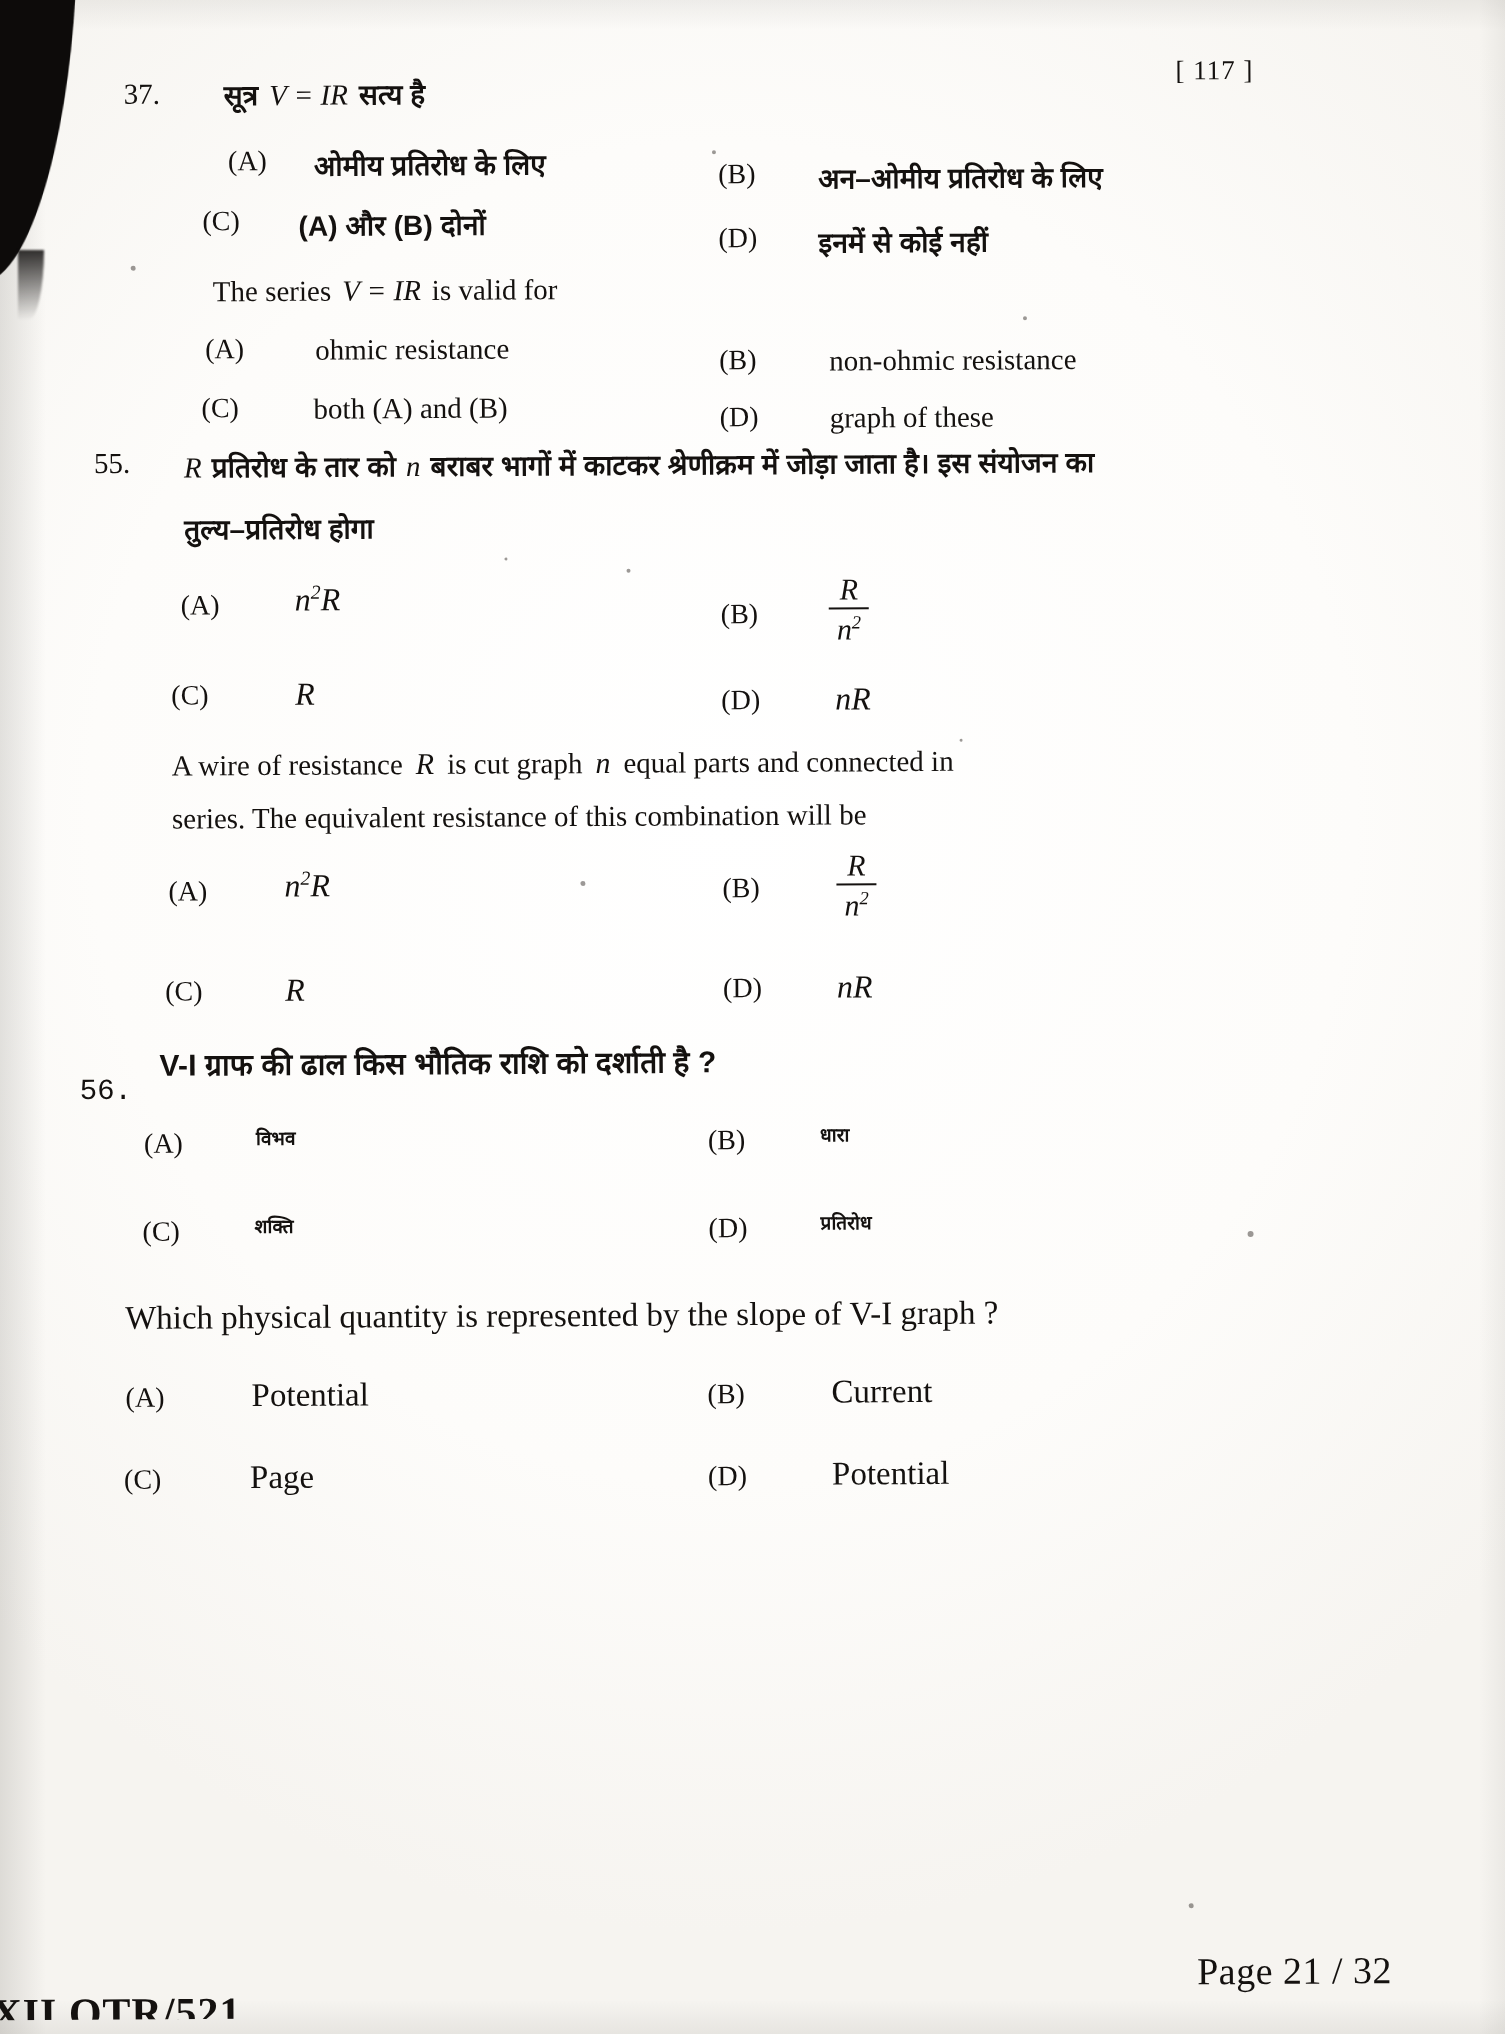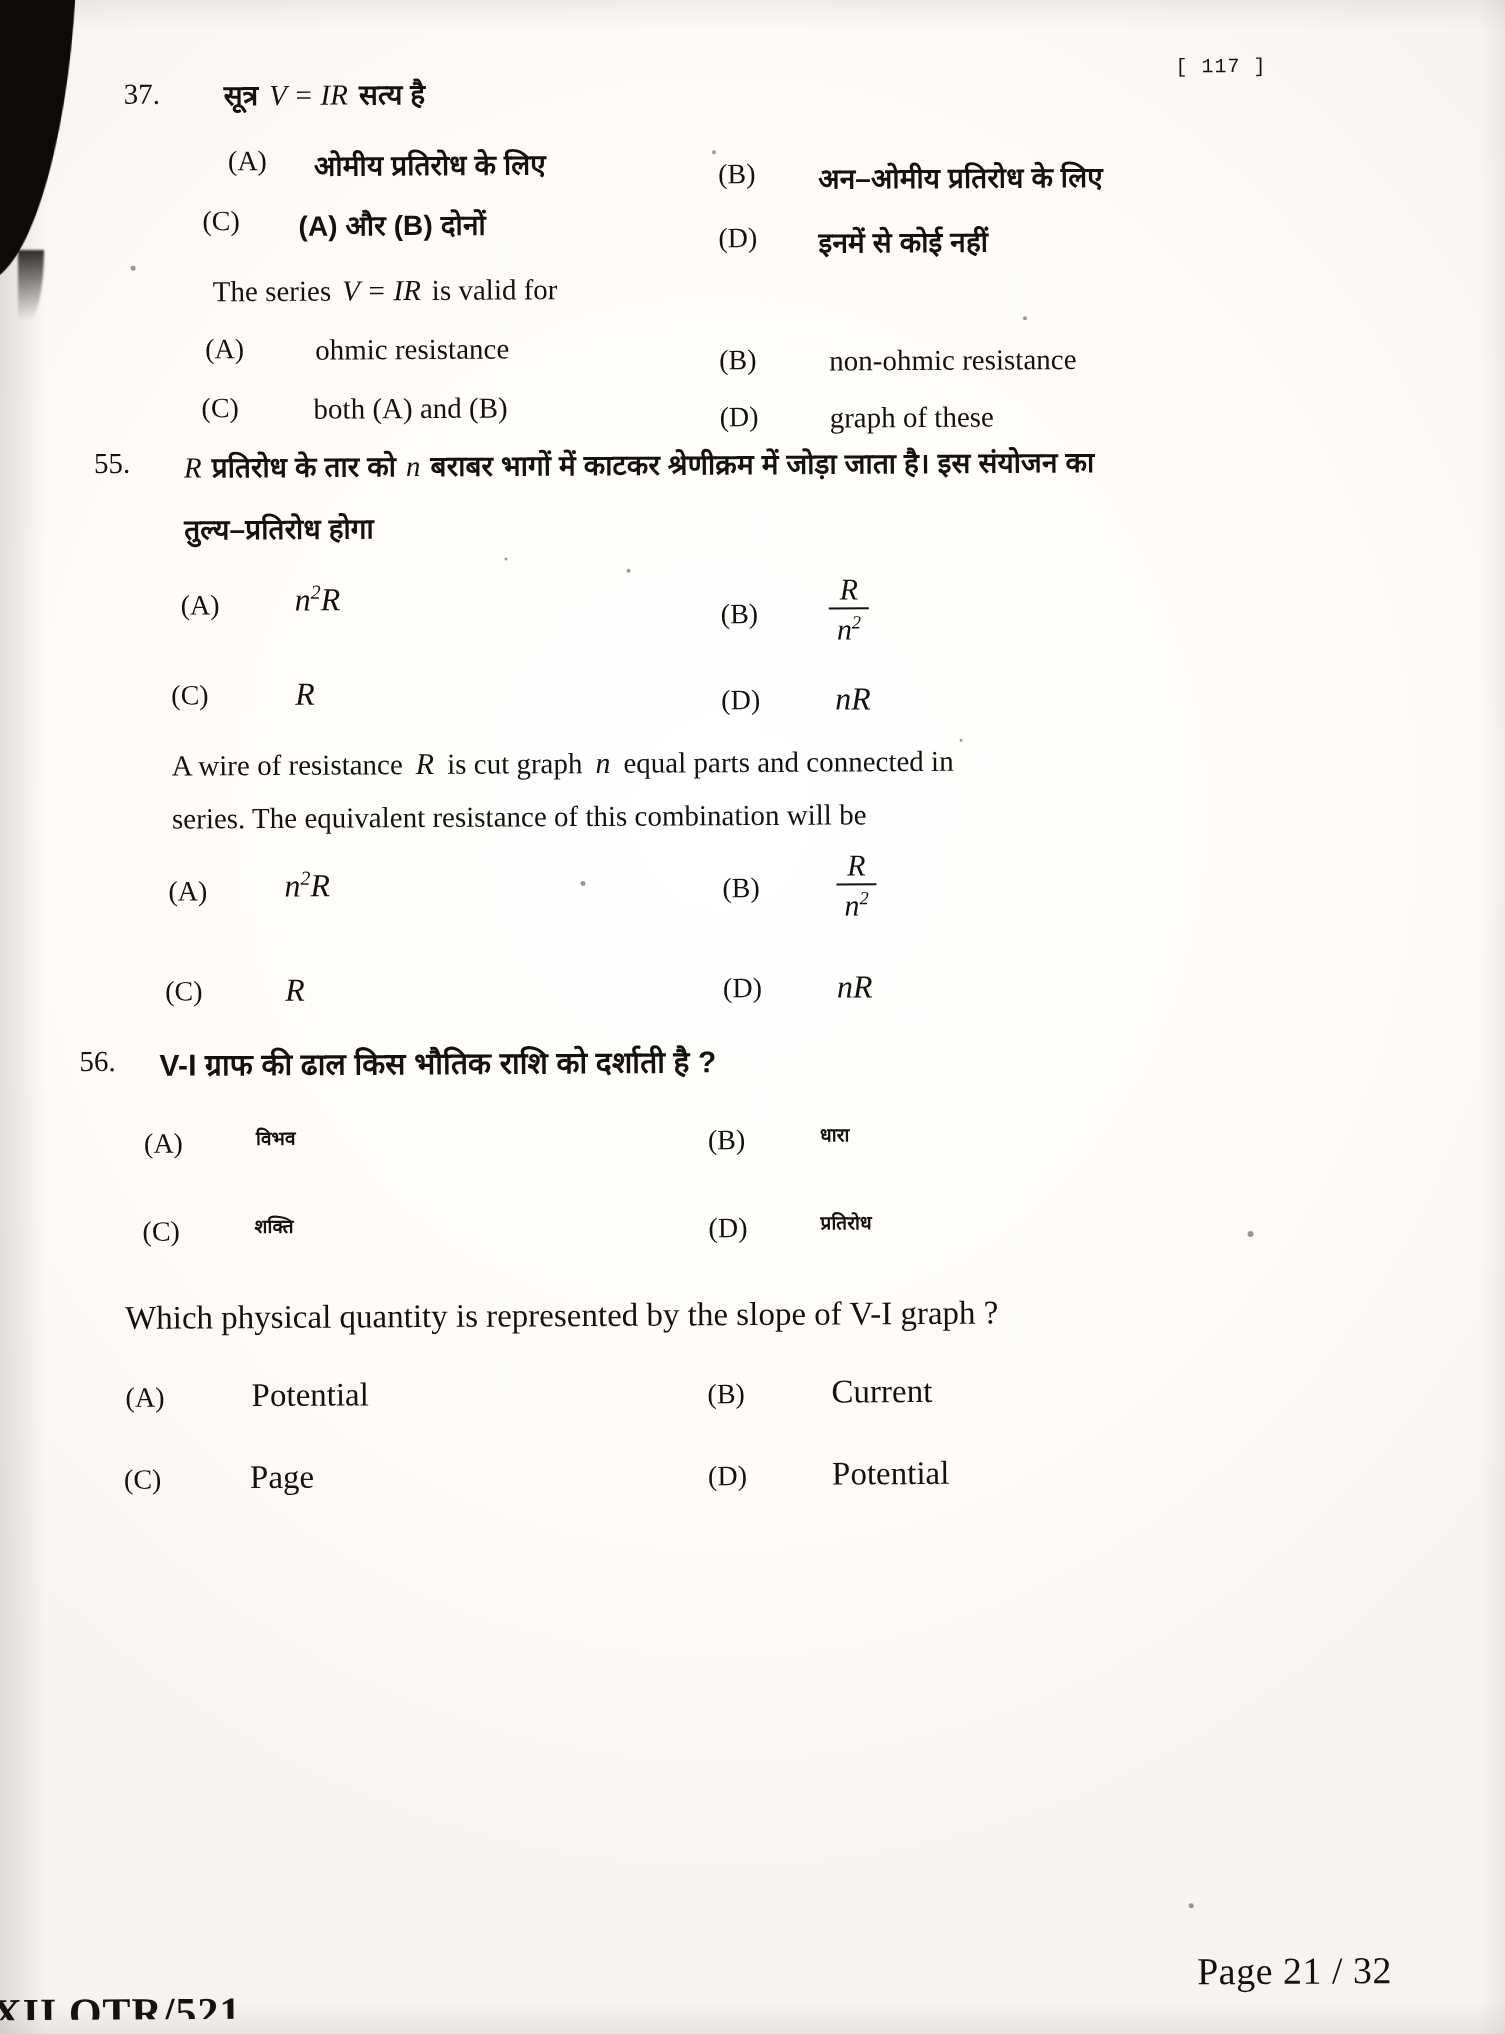--- a/index.html
+++ b/index.html
@@ -83,22 +83,22 @@
   .qnum {
     font-family: "Liberation Serif", "DejaVu Serif", serif;
     font-size: 29px;
   }
   .opt-lbl {
     font-family: "Liberation Serif", "DejaVu Serif", serif;
     font-size: 28px;
   }
 
   .head-code {
-    font-family: Liberation Mono, monospace;
-    font-size: 20px;
+    font-family: Liberation Serif, serif;
+    font-size: 27px;
     letter-spacing: 1px;
     text-align: right;
   }
   .footer-page {
     font-family: "Liberation Serif", "DejaVu Serif", serif;
     font-size: 38px;
     letter-spacing: 0.5px;
   }
   .footer-code {
     font-family: "Liberation Serif", "DejaVu Serif", serif;
@@ -252,21 +252,21 @@
         <span class="den"><span>n</span><sup class="sq">2</sup></span>
       </span>
     </div>
 
     <div class="abs opt-lbl" style="left:164px; top:972px;">(C)</div>
     <div class="abs mathi" style="left:284px; top:969px; font-size:32px;">R</div>
 
     <div class="abs opt-lbl" style="left:722px; top:972px;">(D)</div>
     <div class="abs mathi" style="left:836px; top:969px; font-size:32px;">nR</div>
 
-    <div class="abs qnum" style="left:78px; top:1041px;">56.</div>
+    <div class="abs qnum" style="left:78px; top:1071px;font-family:Liberation Mono, monospace;">56.</div>
     <div class="abs hi hi-q56" style="left:158px; top:1040px;">V-I ग्राफ की ढाल किस भौतिक राशि को दर्शाती है ?</div>
 
     <div class="abs opt-lbl" style="left:142px; top:1124px;">(A)</div>
     <div class="abs hi hi-o56" style="left:254px; top:1122px;">विभव</div>
 
     <div class="abs opt-lbl" style="left:706px; top:1124px;">(B)</div>
     <div class="abs hi hi-o56" style="left:818px; top:1122px;">धारा</div>
 
     <div class="abs opt-lbl" style="left:140px; top:1212px;">(C)</div>
     <div class="abs hi hi-o56" style="left:252px; top:1210px;">शक्ति</div>

